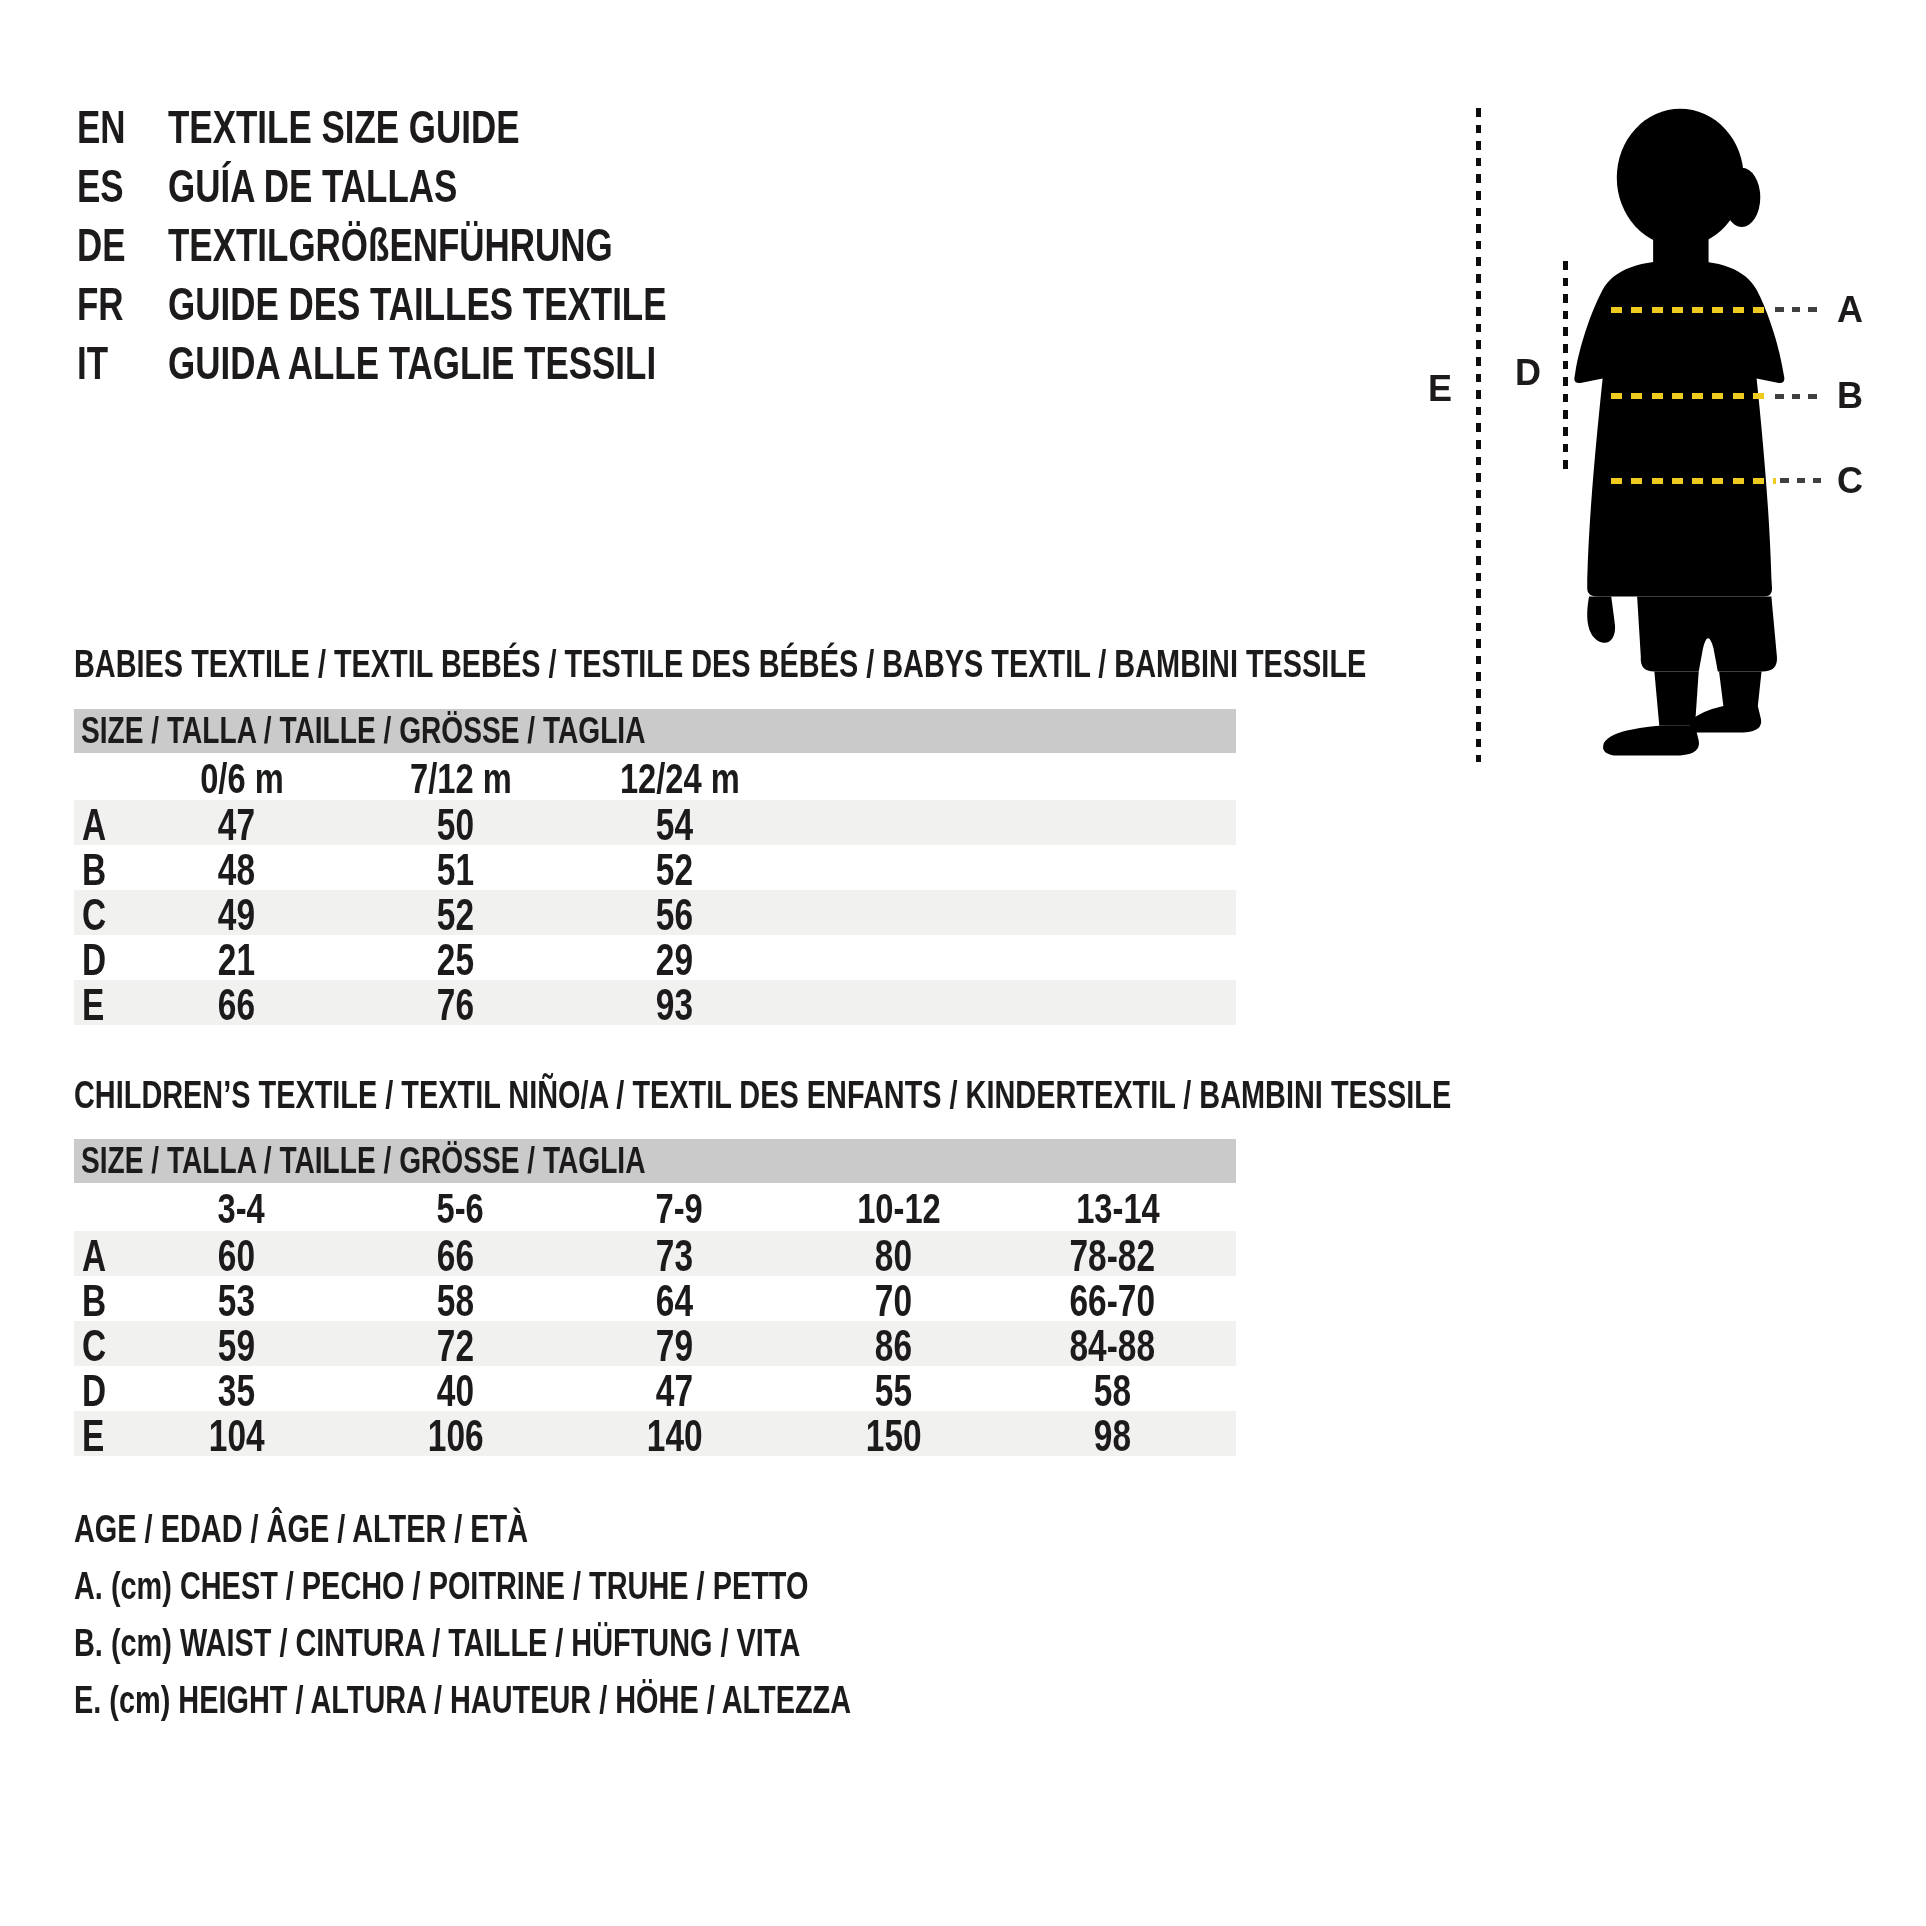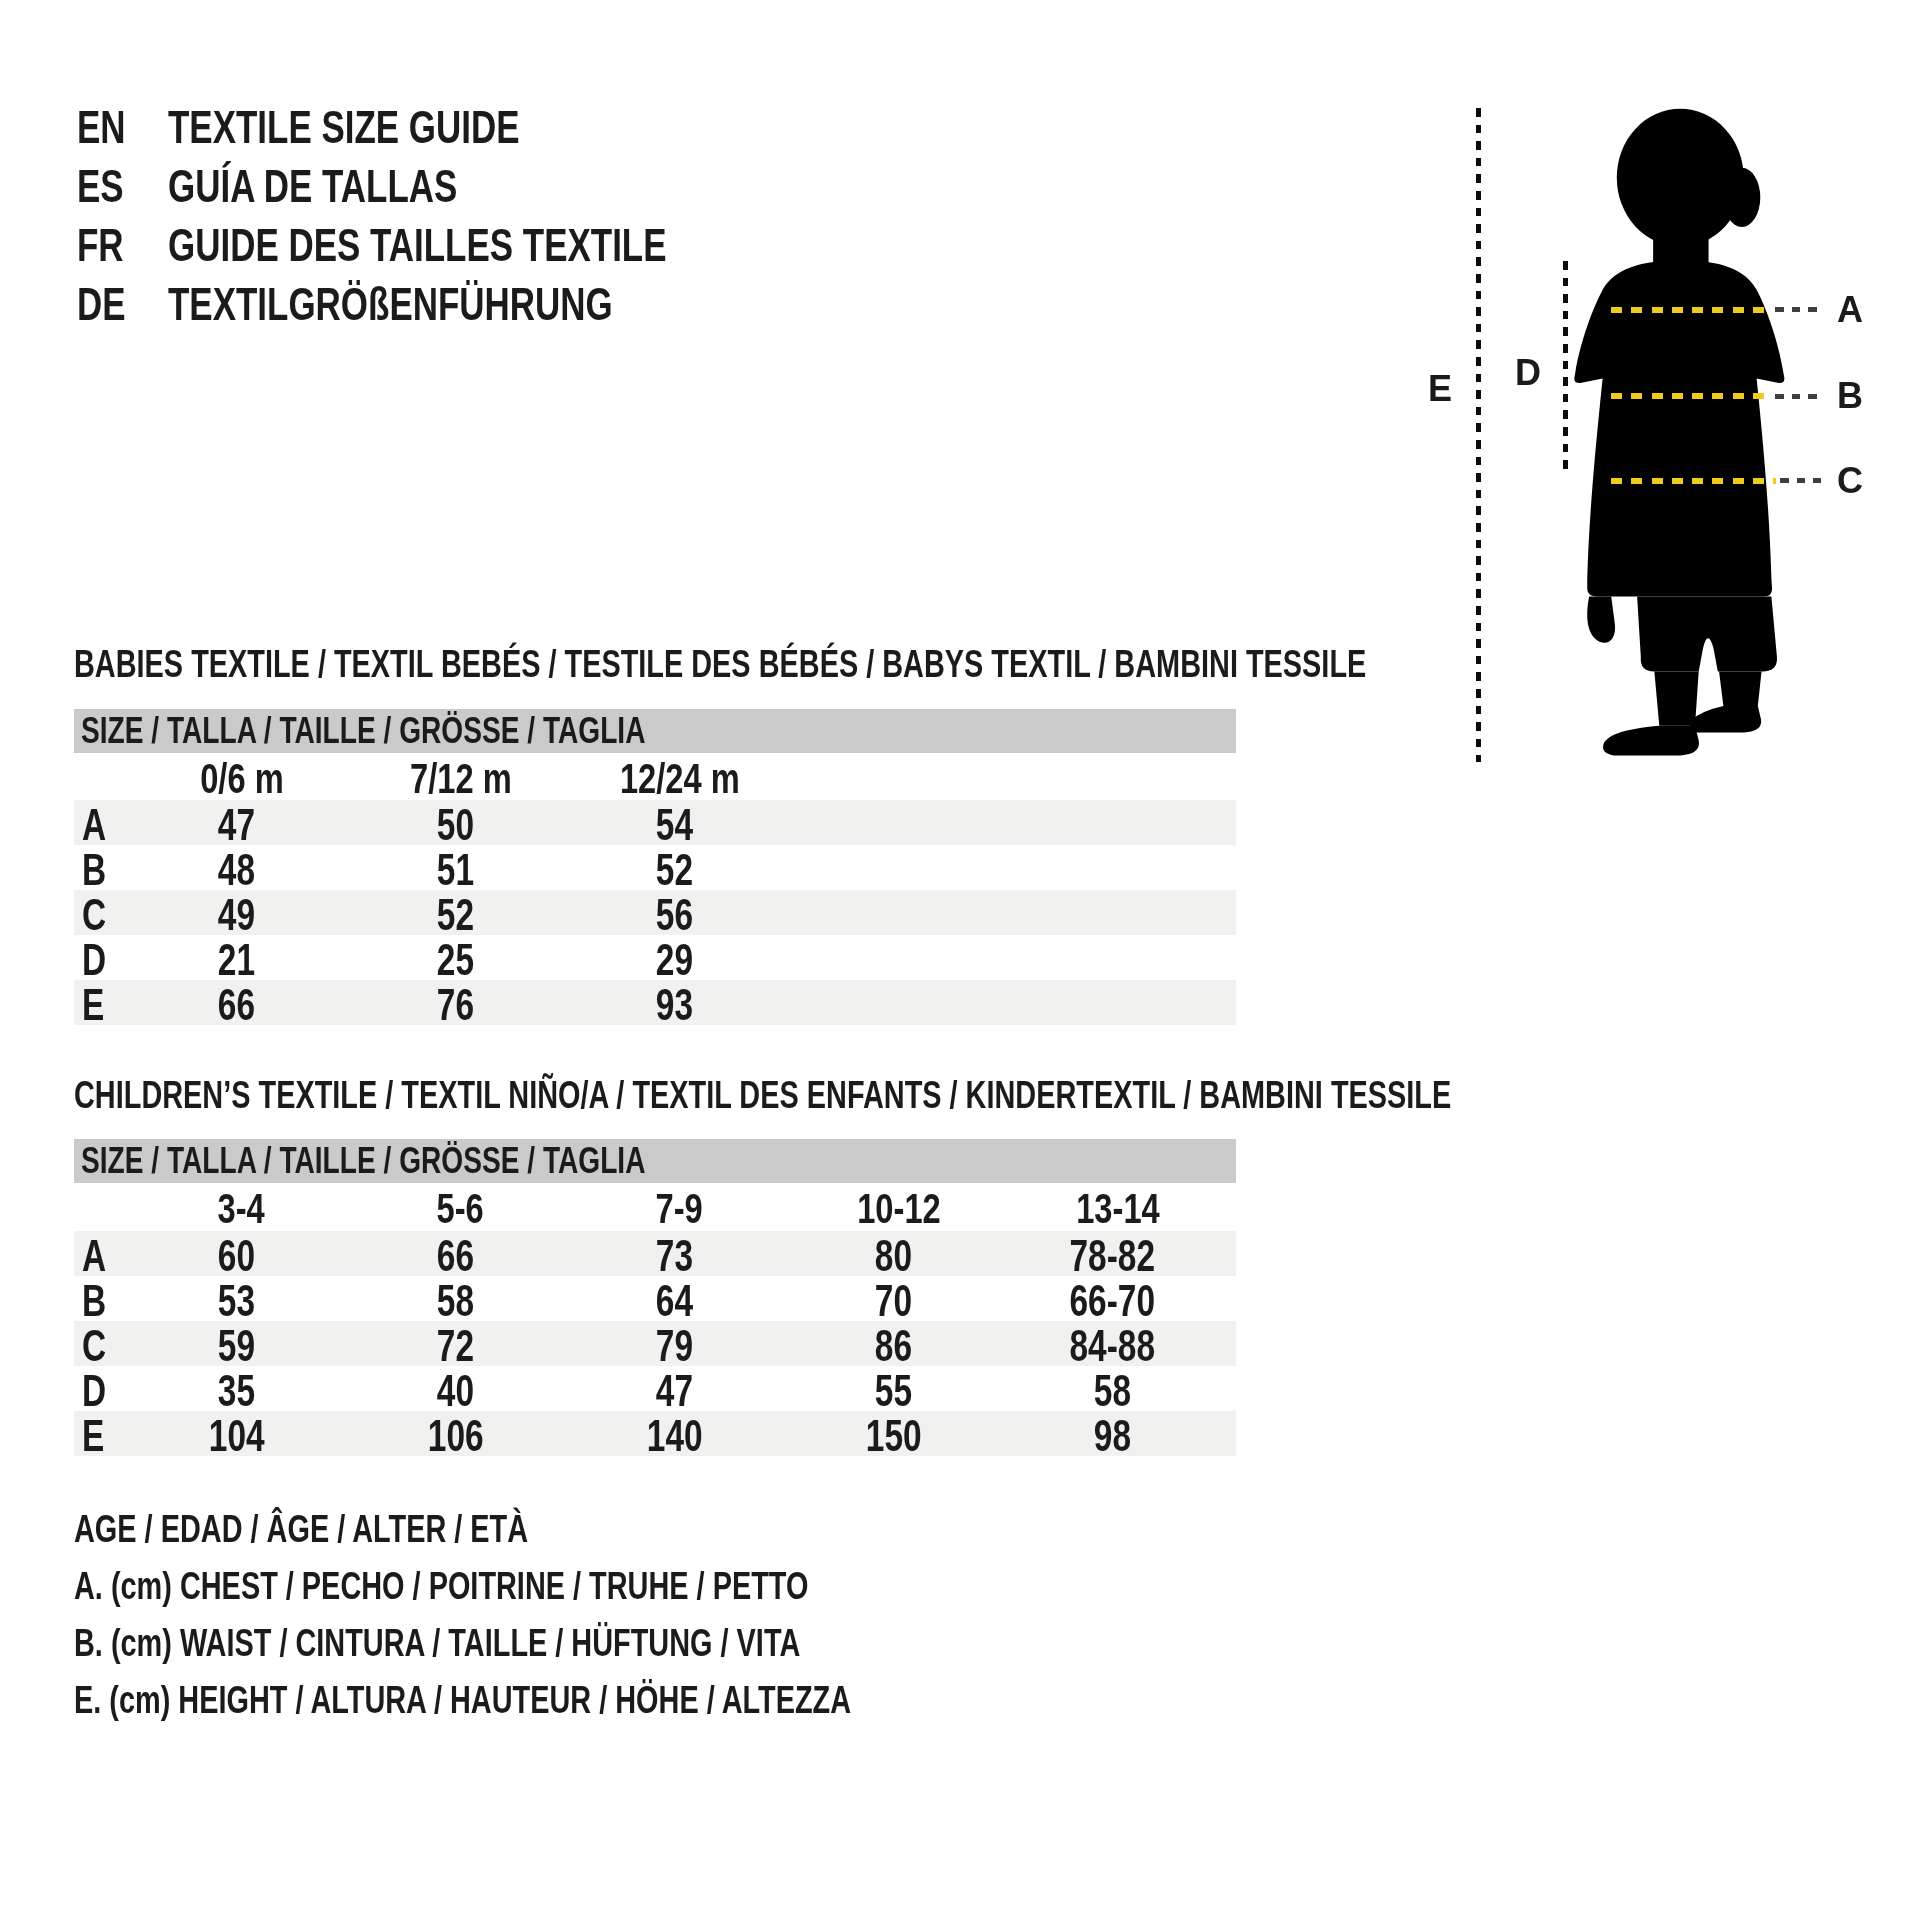--- a/index.html
+++ b/index.html
@@ -55,26 +55,30 @@
   <div class="lang-list">
     <div class="lang-row">
       <span class="lang-code"><span class="cond o-left">EN</span></span>
       <span class="cond o-left">TEXTILE SIZE GUIDE</span>
     </div>
     <div class="lang-row">
       <span class="lang-code"><span class="cond o-left">ES</span></span>
       <span class="cond o-left">GUÍA DE TALLAS</span>
     </div>
     <div class="lang-row">
+      <span class="lang-code"><span class="cond o-left">DE</span></span>
+      <span class="cond o-left">TEXTILGRÖßENFÜHRUNG</span>
+    </div>
+    <div class="lang-row">
       <span class="lang-code"><span class="cond o-left">FR</span></span>
       <span class="cond o-left">GUIDE DES TAILLES TEXTILE</span>
     </div>
     <div class="lang-row">
-      <span class="lang-code"><span class="cond o-left">DE</span></span>
-      <span class="cond o-left">TEXTILGRÖßENFÜHRUNG</span>
+      <span class="lang-code"><span class="cond o-left">IT</span></span>
+      <span class="cond o-left">GUIDA ALLE TAGLIE TESSILI</span>
     </div>
   </div>
 
   <div class="vdash e-line"></div>
   <div class="vdash d-line"></div>
 
   <svg class="fig-svg" width="222" height="659" viewBox="0 0 360 1070" xmlns="http://www.w3.org/2000/svg">
     <g fill="#000000">
       <ellipse cx="182" cy="118" rx="103" ry="112"></ellipse>
       <ellipse cx="282" cy="150" rx="30" ry="48"></ellipse>

